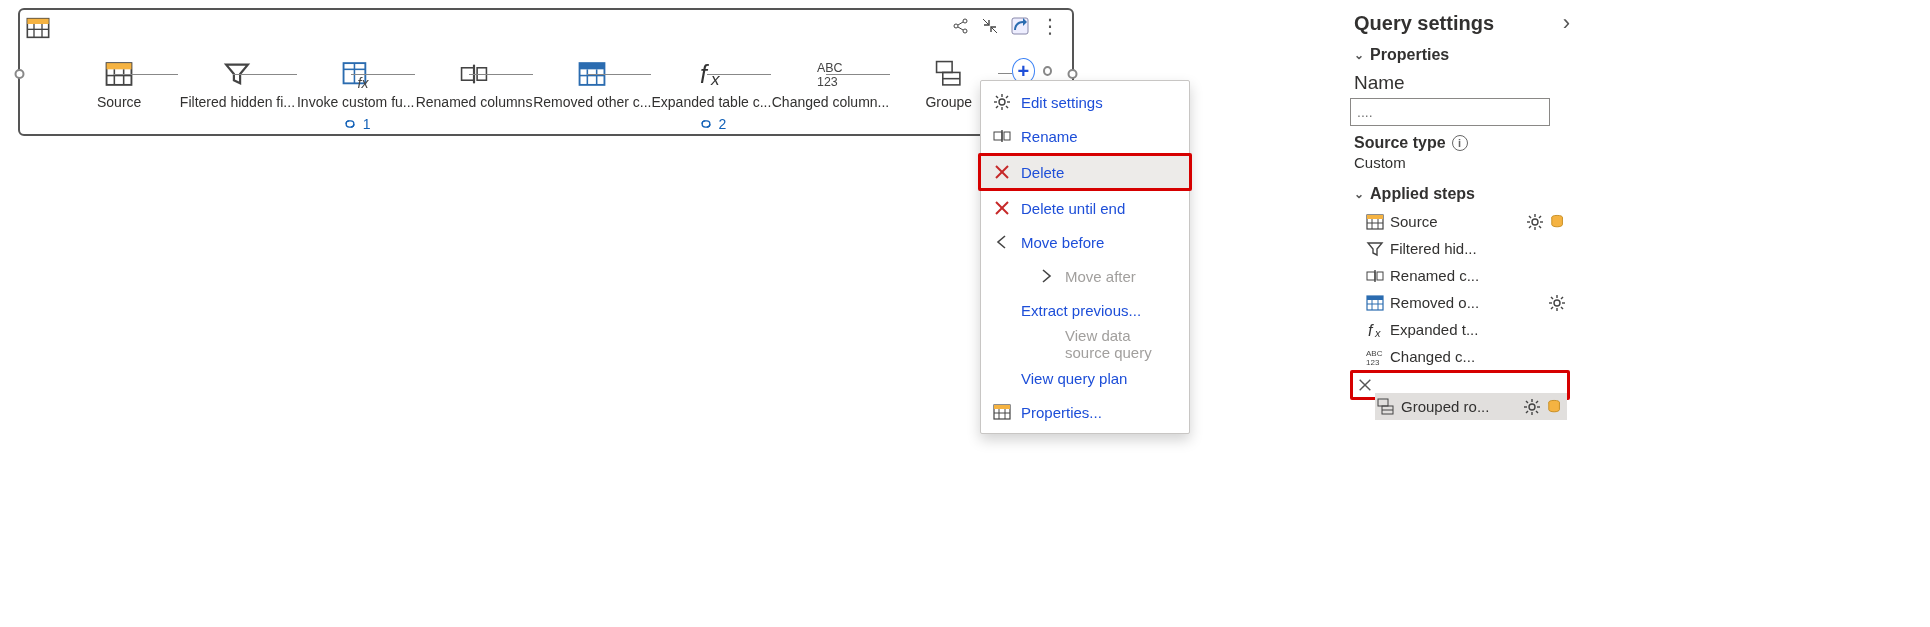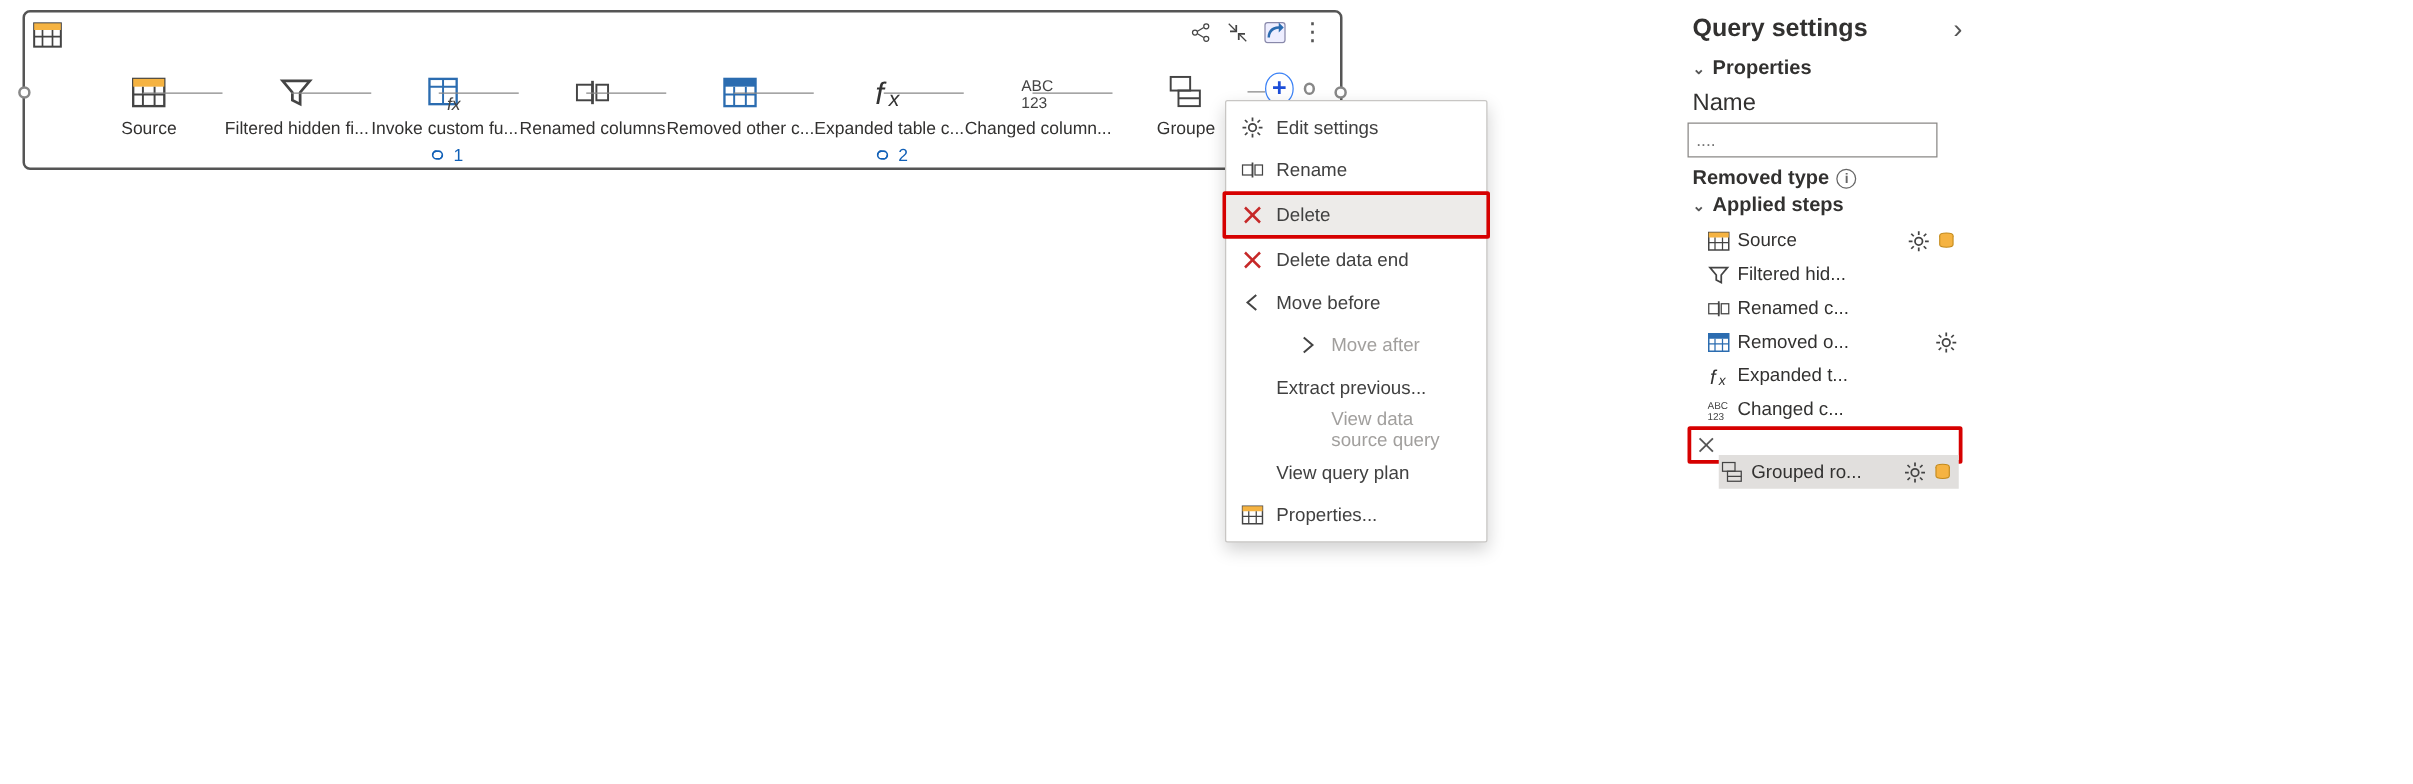--- a/index.html
+++ b/index.html
@@ -25,21 +25,21 @@
 .link-badge { margin-top:2px; display:flex; align-items:center; gap:4px; color:#1160b7; font-size:14px; }
 .link-badge svg { width:18px; height:14px; }
 
 .add-node { width:40px; display:flex; justify-content:center; align-items:center; position:relative; margin-left:4px; }
 .add-node::before { content:""; position:absolute; left:-14px; top:15px; width:14px; height:0; border-top:1px solid #888; }
 .add-plus { width:26px; height:26px; border:1px solid #3b82f6; border-radius:50%; color:#1d4ed8; font-size:20px; font-weight:bold; display:flex; align-items:center; justify-content:center; }
 .add-cap  { width:10px; height:10px; border:2px solid #888; border-radius:50%; margin-left:8px; }
 
 
 .context-menu { position:absolute; left:980px; top:80px; width:210px; background:#fff; border:1px solid #c8c6c4; border-radius:2px; box-shadow:0 6px 14px rgba(0,0,0,.18); padding:4px 0; }
-.cm-item { display:flex; align-items:center; gap:10px; height:34px; padding:0 12px; font-size:15px; color:#404040; cursor:pointer; }
+.cm-item { display:flex; align-items:center; gap:10px; height:34px; padding:0 12px; font-size:15px; color:#1d4ed8; cursor:pointer; }
 .cm-item.disabled { color:#a19f9d; cursor:default;margin-left:44px; }
 .cm-item.sel { background:#edebe9; }
 .cm-ico { width:18px; height:18px; display:flex; align-items:center; justify-content:center; flex:none; }
 .cm-hit { border:3px solid #d60000; border-radius:2px; margin:0 -3px; }
 .cm-hit .cm-item { height:32px; }
 
 
 .rpanel { position:absolute; left:1350px; top:0; width:220px; }
 .rpanel-head { display:flex; align-items:center; justify-content:space-between; padding:10px 0 6px 4px;text-align:center; }
 .rpanel-head h1 { font-size:20px; font-weight:600; }
@@ -298,21 +298,21 @@
         </span>
         <span>Delete</span>
       </div>
     </div>
     <div class="cm-item">
       <span class="cm-ico">
         <svg width="18" height="18" viewBox="0 0 18 18">
           <use href="#i-xred"></use>
         </svg>
       </span>
-      <span>Delete data end</span>
+      <span>Delete until end</span>
     </div>
     <div class="cm-item">
       <span class="cm-ico">
         <svg width="18" height="18" viewBox="0 0 18 18">
           <use href="#i-chevl"></use>
         </svg>
       </span>
       <span>Move before</span>
     </div>
     <div class="cm-item disabled">
@@ -350,23 +350,24 @@
     <h1>Query settings</h1>
     <span class="chev">›</span>
   </div>
   <div class="sect-head">
       <span class="sect-caret">⌄</span>
       <span>Properties</span>
     </div>
   <div class="field-label">Name</div>
   <input class="name-input" placeholder="...." style="">
   <div class="et-row">
-      <span>Removed type</span>
+      <span>Source type</span>
       <span class="info-ico">i</span>
     </div>
+  <div class="et-val">Custom</div>
   <div class="sect-head">
       <span class="sect-caret">⌄</span>
       <span>Applied steps</span>
     </div>
   <div class="steps-list" id="applied-list">
       <div class="step-row">
         <span class="ico">
           <svg width="18" height="18" viewBox="0 0 18 18">
             <use href="#i-table"></use>
           </svg>

